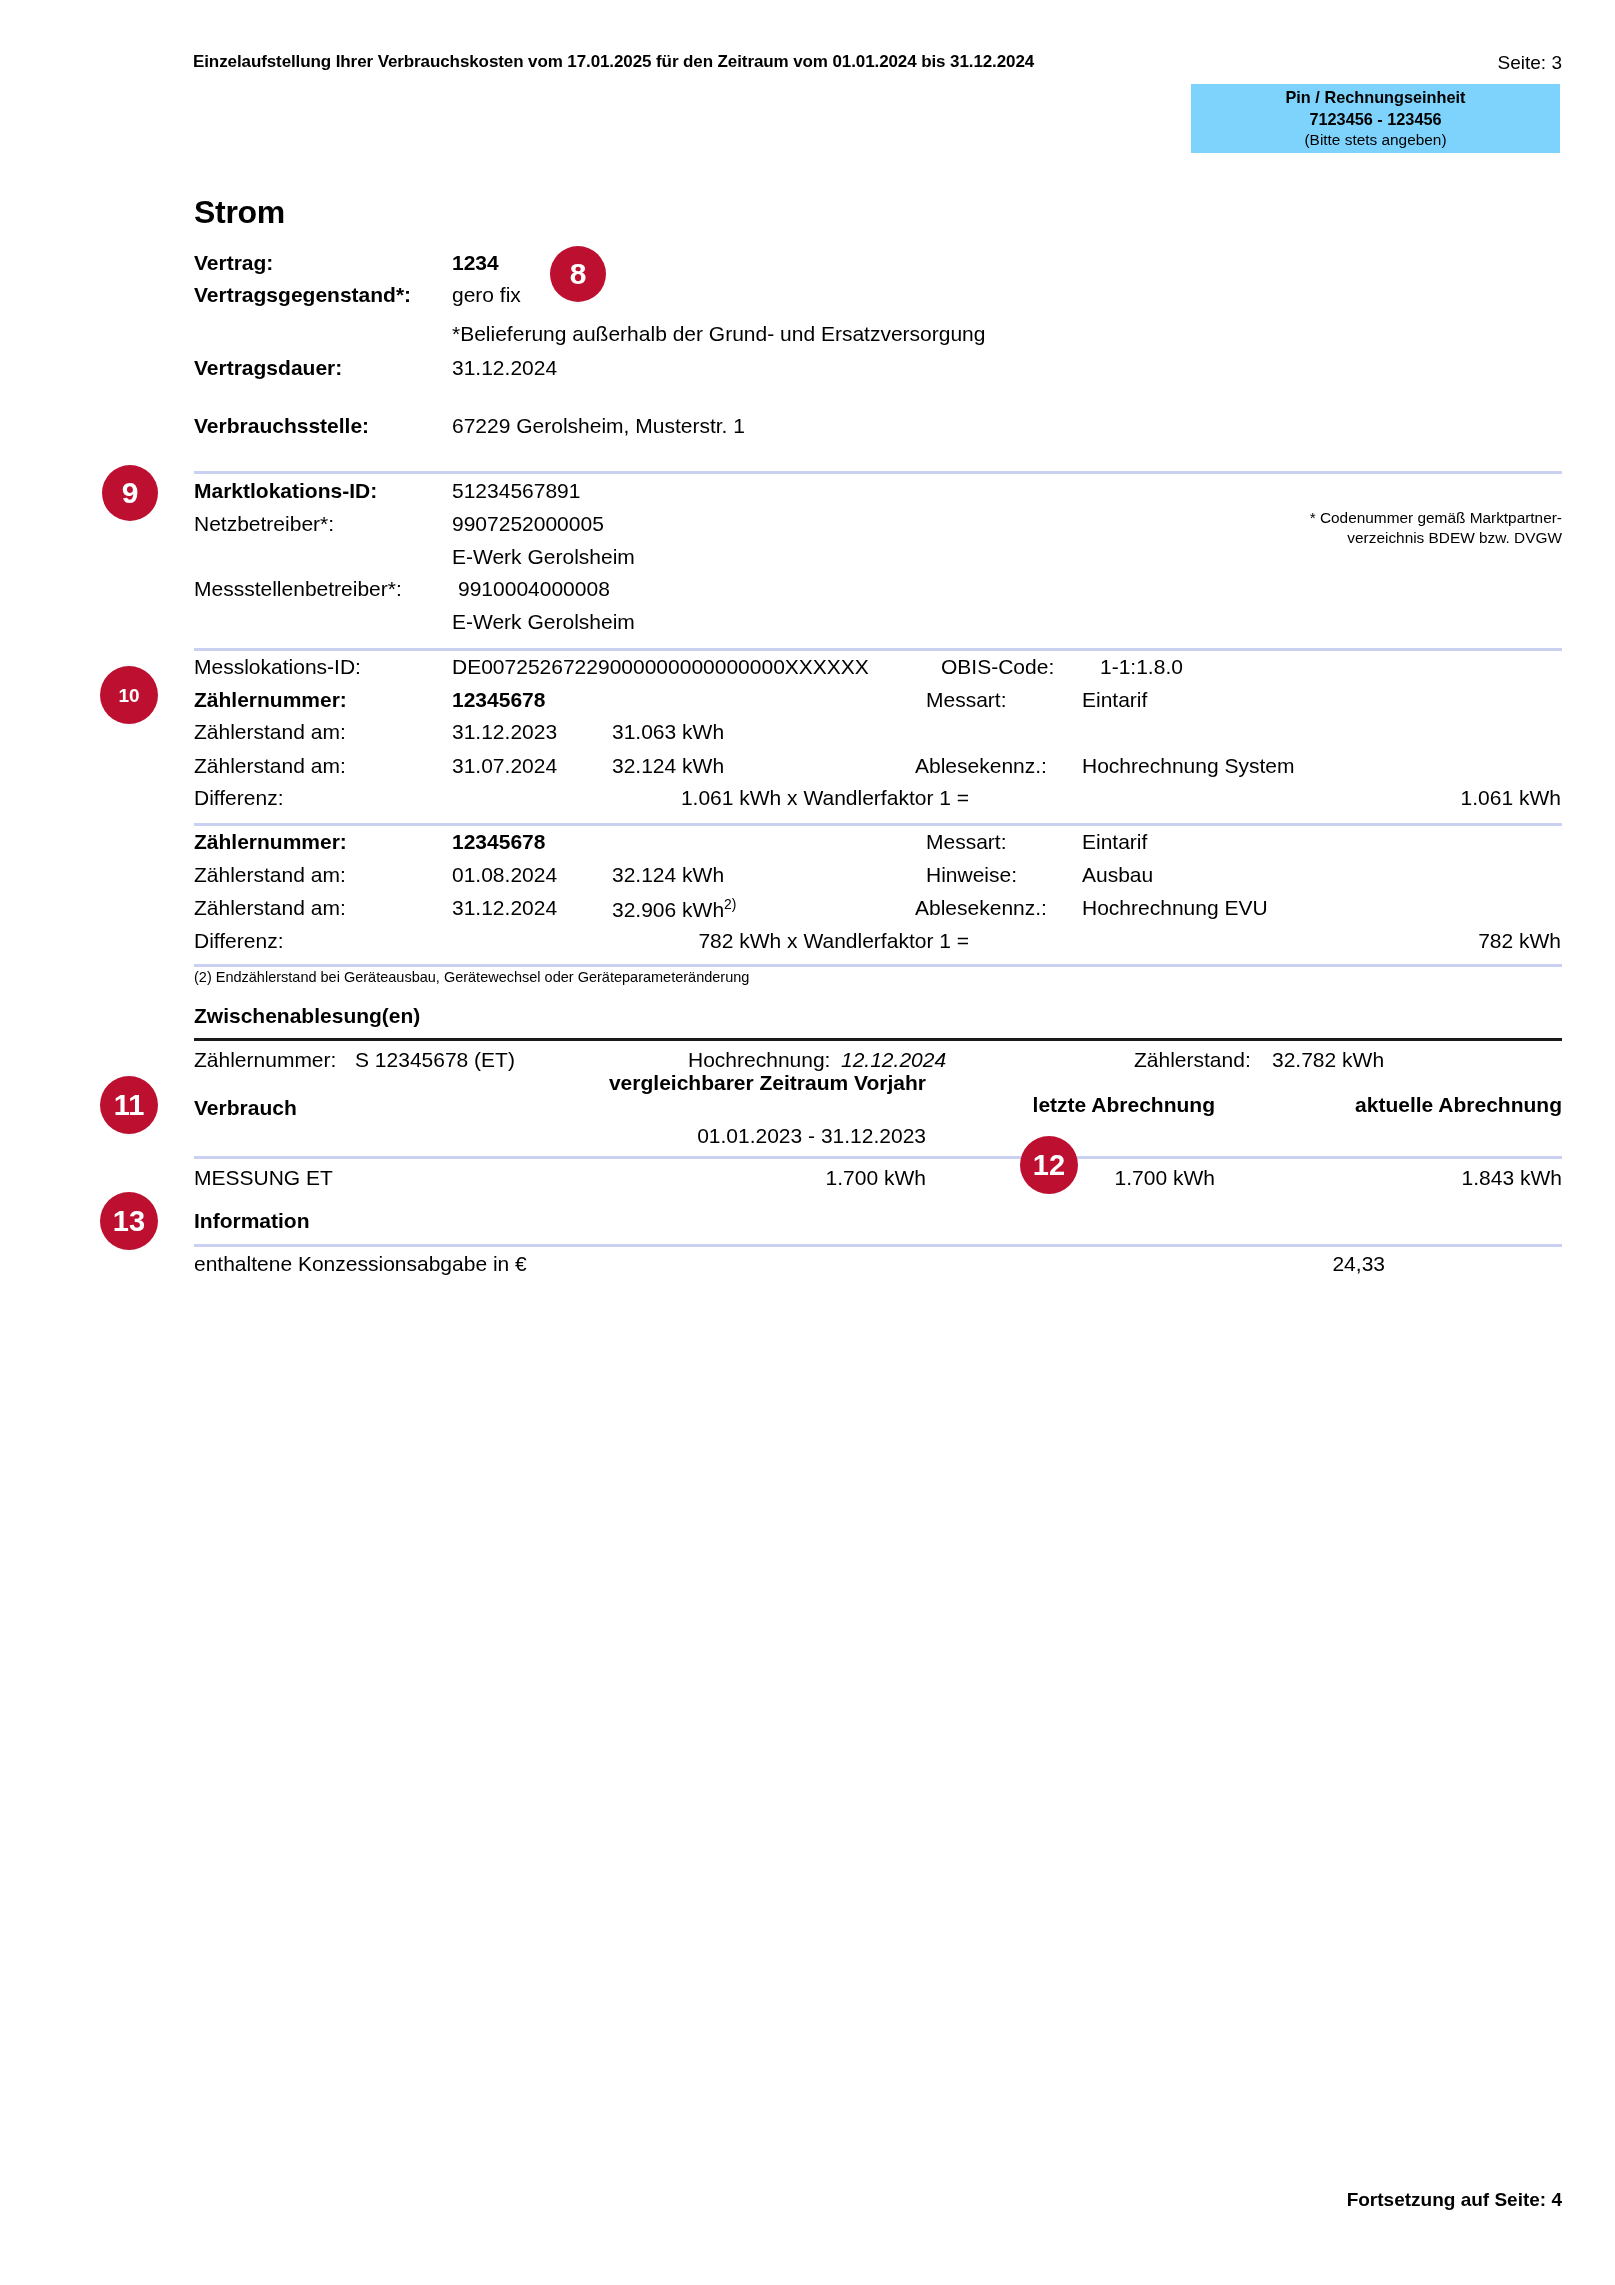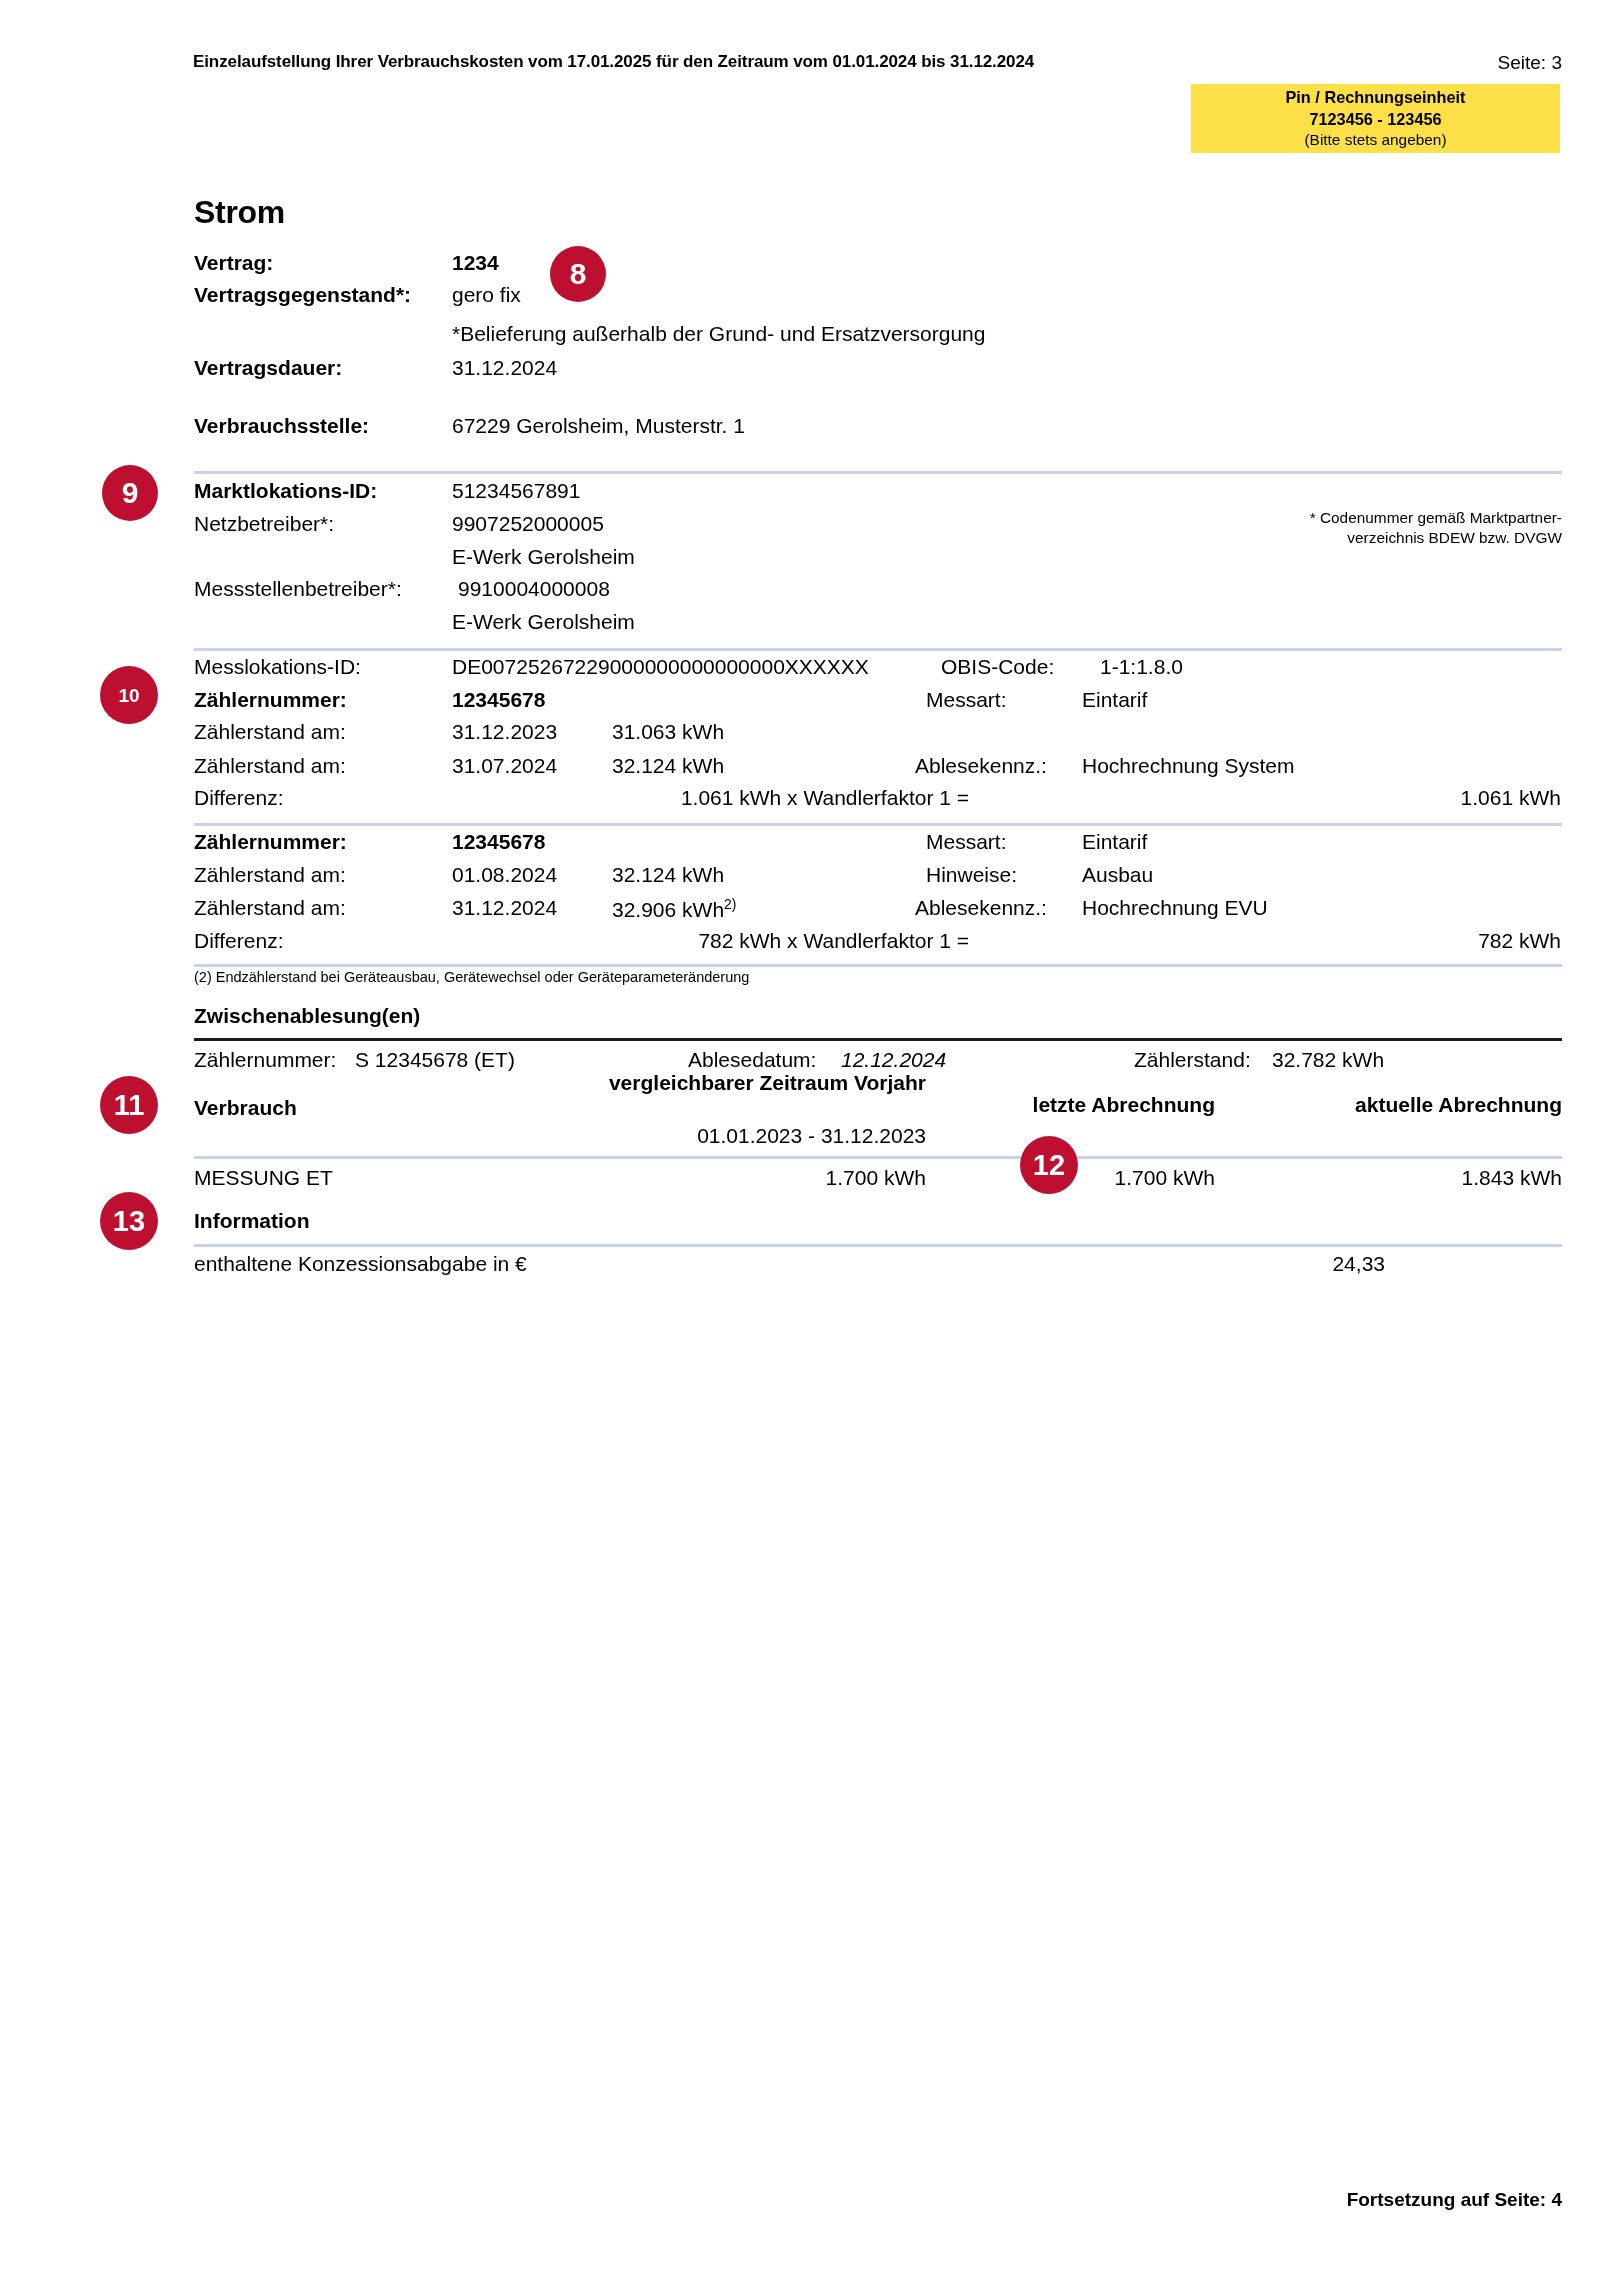--- a/index.html
+++ b/index.html
@@ -20,21 +20,21 @@
   #doc-header{
     left:193px;top:52px;width:995px;
     font-size:17px;font-weight:bold;letter-spacing:-0.1px;
   }
   #page-number{
     right:54px;top:52px;width:235px;text-align:right;
     font-size:19px;font-weight:normal;
   }
   #pin-box{
     left:1191px;top:84px;width:369px;height:69px;
-    background:#fde047;
+    background:#7dd3fc;
     display:flex;flex-direction:column;align-items:center;justify-content:center;
     gap:2.7px;
   }
   #pin-box .l1{font-size:16.3px;font-weight:bold;}
   #pin-box .l2{font-size:16.3px;font-weight:bold;}
   #pin-box .l3{font-size:15.4px;}
 
   
   #section-title{
     left:194px;top:194px;font-size:32px;font-weight:bold;letter-spacing:-0.3px;
@@ -197,21 +197,21 @@
   <div class="divider" style="top:964px;"></div>
 
   <div class="abs tiny row-lbl" style="top:969px;">(2) Endzählerstand bei Geräteausbau, Gerätewechsel oder Geräteparameteränderung</div>
 
   <div class="abs lbl bold row-lbl" style="top:1004px;">Zwischenablesung(en)</div>
 
   <div class="divider dark" style="top:1038px;"></div>
 
   <div class="abs lbl row-lbl" style="top:1048px;">Zählernummer:</div>
   <div class="abs val" style="left:355px;top:1048px;">S 12345678 (ET)</div>
-  <div class="abs val" style="left:688px;top:1048px;">Ablesedatum:</div>
+  <div class="abs val" style="left:688px;top:1048px;">Hochrechnung:</div>
   <div class="abs val" style="left:841px;top:1048px;font-style:italic;">12.12.2024</div>
   <div class="abs val" style="left:1134px;top:1048px;">Zählerstand:</div>
   <div class="abs val" style="left:1272px;top:1048px;">32.782 kWh</div>
 
   <div class="badge" style="left:100px;top:1076px;width:58px;height:58px;font-size:29px;">
     <span>11</span>
   </div>
 
   <div class="abs lbl bold row-lbl" style="top:1096px;">Verbrauch</div>
 

